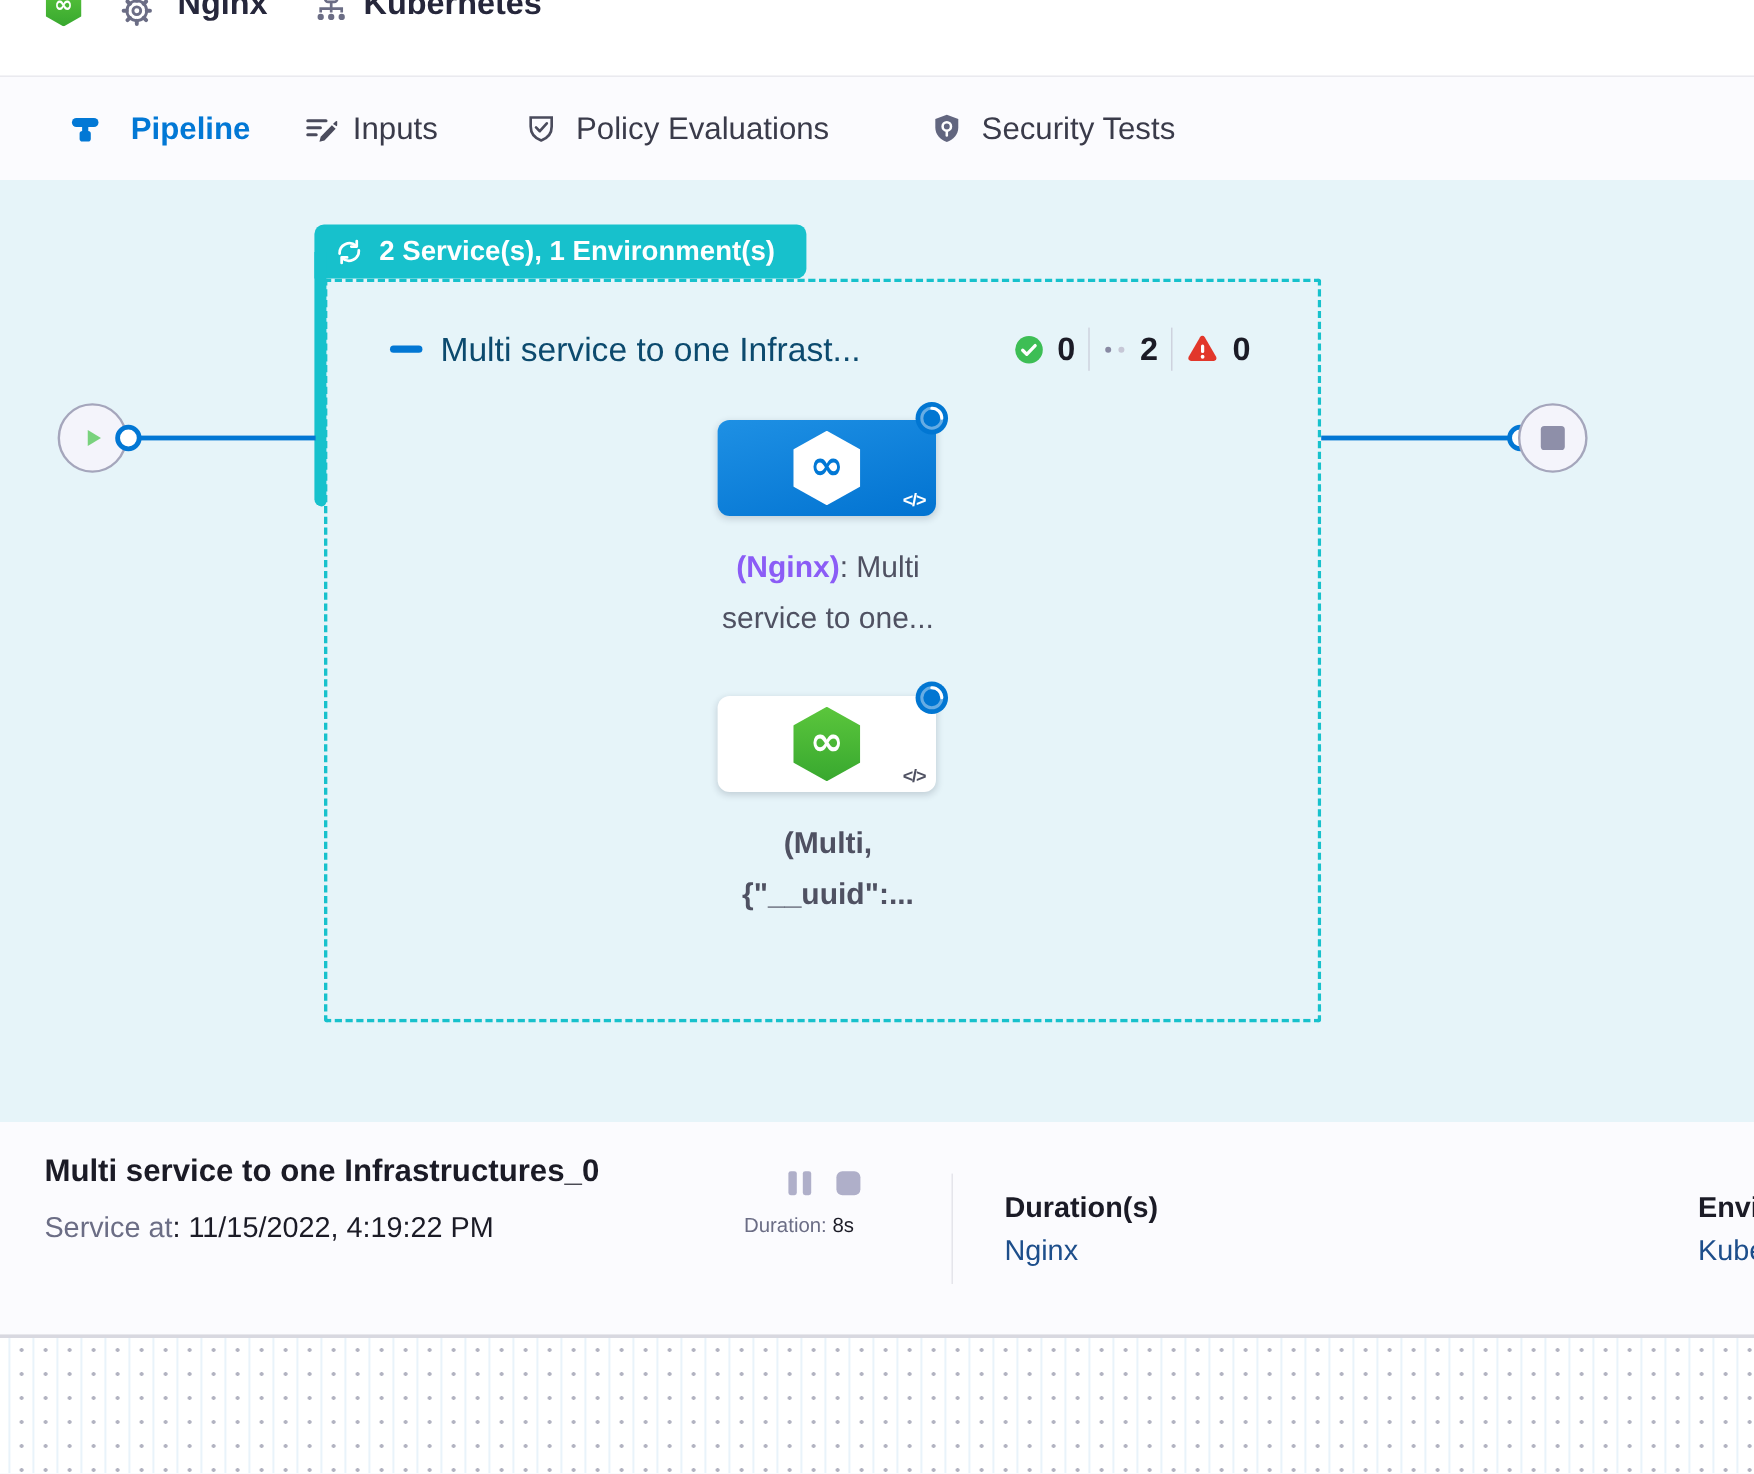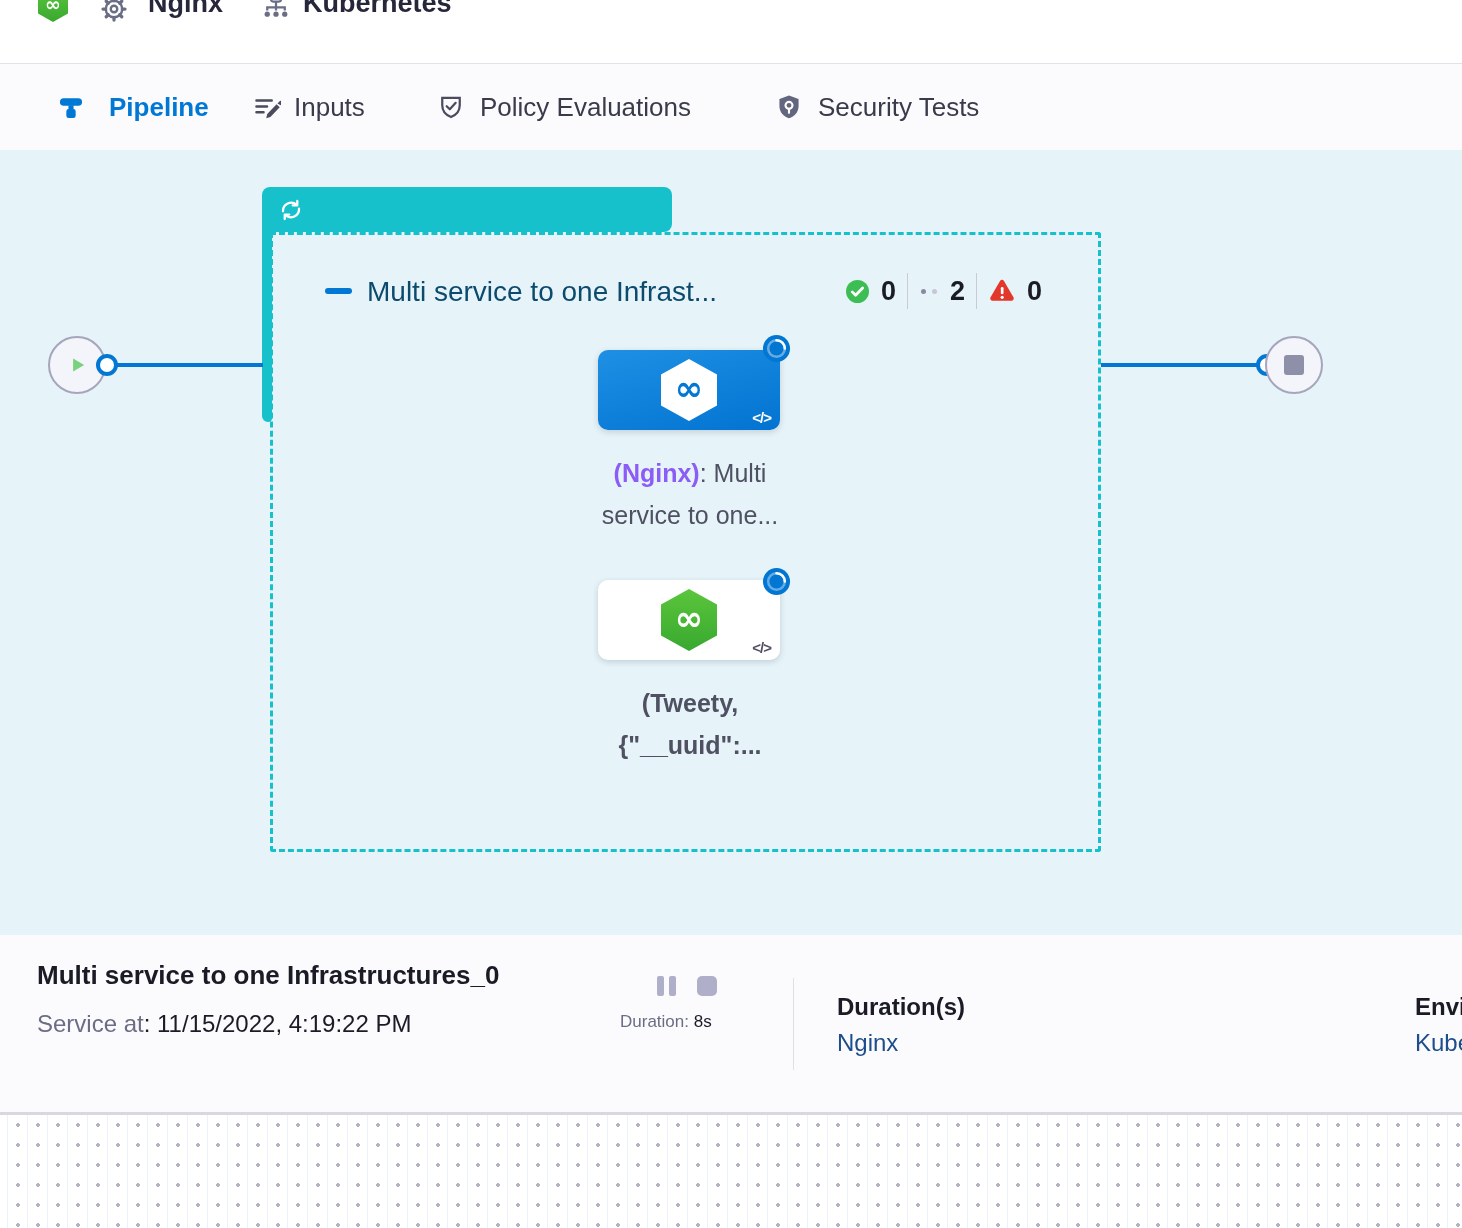--- a/index.html
+++ b/index.html
@@ -157,20 +157,21 @@
 
   <div class="canvas">
 
     <div class="stage-badge">
       <svg width="26" height="26" viewBox="0 0 24 24" fill="none" stroke="#fff" stroke-width="2.1" stroke-linecap="round">
         <path d="M4.6 13.2A7.6 7.6 0 0 1 17.2 7.2"></path>
         <path d="M17.8 3.6v4.2h-4.2" stroke-linejoin="round"></path>
         <path d="M19.4 10.8A7.6 7.6 0 0 1 6.8 16.8"></path>
         <path d="M6.2 20.4v-4.2h4.2" stroke-linejoin="round"></path>
       </svg>
+      <span>2 Service(s), 1 Environment(s)</span>
     </div>
     <div class="stage-strip"></div>
     <div class="stage-dashed"></div>
 
     <div class="collapse-minus"></div>
     <div class="stage-title">Multi service to one Infrast...</div>
 
     <div class="stage-stats">
       <svg width="25" height="25" viewBox="0 0 20 20">
         <circle cx="10" cy="10" r="9.2" fill="#3DBE55"></circle>
@@ -227,21 +228,21 @@
         <span class="infinity">∞</span>
       </div>
       <span class="code-glyph code-dark">&lt;/&gt;</span>
     </div>
     <svg class="status-spin spin2" viewBox="0 0 30 30">
       <circle cx="15" cy="15" r="14" fill="#0176D2"></circle>
       <circle cx="15" cy="15" r="8.6" fill="none" stroke="rgba(255,255,255,0.4)" stroke-width="2.6"></circle>
       <path d="M15 6.4a8.6 8.6 0 0 1 8.6 8.6" fill="none" stroke="#fff" stroke-width="2.6" stroke-linecap="round"></path>
     </svg>
     <div class="node-label label2">
-      <div>(Tweety,</div>
+      <div>(Multi,</div>
       <div>{"__uuid":...</div>
     </div>
   </div>
 
   <div class="footer">
     <div class="run-title">Multi service to one Infrastructures_0</div>
     <div class="run-started">
       <span class="muted">Service at</span><span>: 11/15/2022, 4:19:22 PM</span>
     </div>
     <div class="pause-icon">

